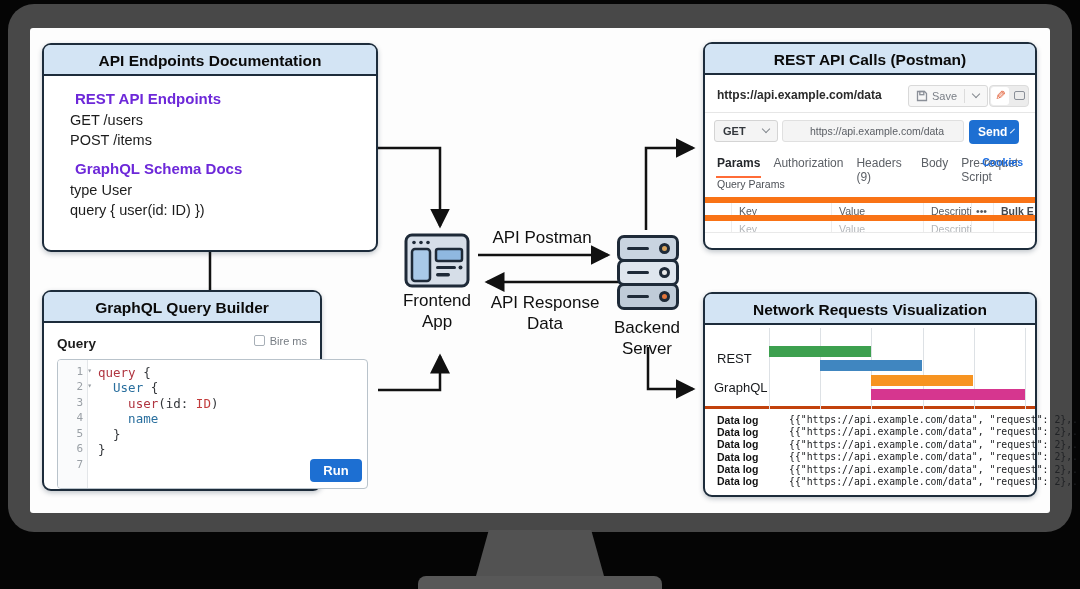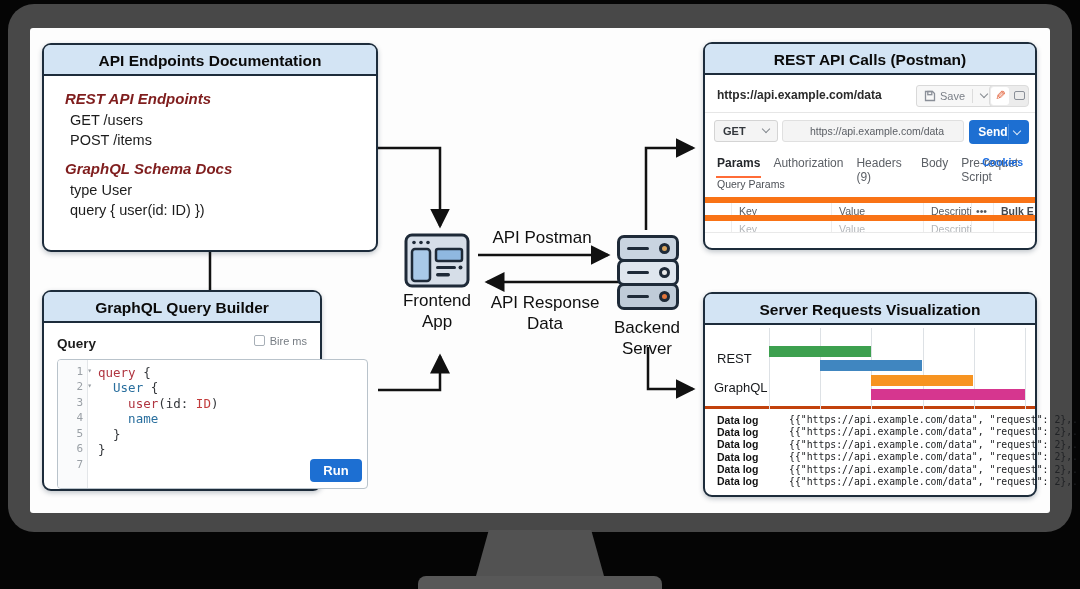--- a/index.html
+++ b/index.html
@@ -19,21 +19,21 @@
 
   
   .panel { position:absolute; background:#fff; border:2.5px solid #1d2c3b;
     border-radius:9px; box-shadow:0 2px 5px rgba(20,40,60,.25); }
   .panel-header { height:31px; line-height:31px; text-align:center; font-weight:bold;
     font-size:15.5px; color:#0a0a0a; background:#d3e4f4;
     border-bottom:2.5px solid #1d2c3b; border-radius:6px 6px 0 0; }
   .panel-body { position:absolute; left:0; right:0; top:33.5px; bottom:0; }
 
   
-  .doc-heading { font-size:15px; font-weight:bold; color:#7f1d1d; margin:11px 0 5px 21px;font-style:italic; }
+  .doc-heading { font-size:15px; font-weight:bold; color:#6d28d9; margin:11px 0 5px 31px; }
   .doc-line { font-size:14.5px; color:#1c1c1c; margin:0 0 3px 26px; line-height:17px; }
 
   
   .pm-row1 { position:relative; height:35px; border-bottom:1px solid #e6e6e6; }
   .pm-url-title { position:absolute; left:12px; top:0; line-height:35px;
     font-size:12px; font-weight:bold; color:#2b2b2b; }
   .btn-gray { position:absolute; top:7px; height:22px; background:#f7f7f7;
     border:1px solid #d9d9d9; border-radius:3px; display:flex; align-items:center;
     font-size:11px; color:#7a7f87; }
   .save-main { padding:0 7px; display:flex; align-items:center; gap:4px; }
@@ -47,21 +47,21 @@
   .pencil { color:#e0562c; font-size:13px; transform:scaleX(-1); }
   .comment-ic { width:11px; height:9px; border:1.5px solid #8a8f98; border-radius:2px; }
   .pm-row2 { position:relative; height:36px;text-align:center; }
   .method-box { position:absolute; left:9px; top:7px; width:64px; height:22px;
     background:#f4f4f4; border:1px solid #d4d4d4; border-radius:3px; font-size:11px;
     font-weight:bold; color:#33373c; display:flex; align-items:center; padding-left:8px; }
   .method-box .chev { position:absolute; right:0; }
   .url-input { position:absolute; left:77px; top:7px; width:182px; height:22px;
     background:#f4f4f4; border:1px solid #e0e0e0; border-radius:3px; font-size:10.5px;
     color:#5a5e64; line-height:20px; padding-left:8px; }
-  .send-btn { position:absolute; left:264px; top:7px; width:60px; height:24px;
+  .send-btn { position:absolute; left:264px; top:7px; width:50px; height:24px;
     background:#1d6fd2; border-radius:4px; display:flex; align-items:center; color:#fff; }
   .send-label { font-size:12px; font-weight:bold; padding-left:9px; flex:1; }
   .send-chev { width:6px; height:6px; border-right:1.5px solid #dce8f8;
     border-bottom:1.5px solid #dce8f8; transform:rotate(45deg); margin:-2px 9px 0 0; }
   .send-sep { width:1px; height:16px; background:#4a8bdc; margin-right:0; }
   .pm-tabs { position:relative; height:24px; display:flex; gap:13px; padding:7px 0 0 12px; }
   .ptab { position:relative; font-size:12px; color:#5c6066; }
   .ptab.active { color:#25282c; font-weight:bold; }
   .ptab.active::after { content:""; position:absolute; left:-1px; right:-1px; bottom:-5px;
     height:2px; background:#ff6c37; }
@@ -157,21 +157,21 @@
       <div class="doc-line">type User</div>
       <div class="doc-line">query { user(id: ID) })</div>
     </div>
 </div>
 
 <div class="panel" style="left:703px; top:42px; width:334px; height:208px;">
   <div class="panel-header">REST API Calls (Postman)</div>
   <div class="panel-body">
     <div class="pm-row1">
       <div class="pm-url-title">https://api.example.com/data</div>
-      <div class="btn-gray" style="right:39px;">
+      <div class="btn-gray" style="right:47px;">
         <span class="save-main">
           <svg width="12" height="12" viewBox="0 0 12 12">
               <path d="M1.5 1.5 h7 l2 2 v7 h-9 z" fill="none" stroke="#8a8f98" stroke-width="1.3"></path>
               <rect x="3.8" y="1.5" width="4" height="3.2" fill="none" stroke="#8a8f98" stroke-width="1.3"></rect>
             </svg>
           <span>Save</span>
         </span>
         <span class="seg-div"></span>
         <span class="chev"></span>
       </div>
@@ -246,21 +246,21 @@
           <div class="gut-line">6</div>
           <div class="gut-line">7</div>
         </div>
       <div class="code"><div class="code-line"><span class="kw">query </span><span class="p">{</span></div><div class="code-line"><span>  </span><span class="fld">User </span><span class="p">{</span></div><div class="code-line"><span>    </span><span class="kw">user</span><span class="p">(id: </span><span class="typ">ID</span><span class="p">)</span></div><div class="code-line"><span>    </span><span class="fld">name</span></div><div class="code-line"><span class="p">  }</span></div><div class="code-line"><span class="p">}</span></div><div class="code-line">&nbsp;</div></div>
       <div class="run-btn">Run</div>
     </div>
   </div>
 </div>
 
 <div class="panel" style="left:703px; top:292px; width:334px; height:205px;">
-  <div class="panel-header">Server Requests Visualization</div>
+  <div class="panel-header">Network Requests Visualization</div>
   <div class="panel-body">
     <div class="chart-region">
       <span class="lane-label" style="left:12px; top:23px;">REST</span>
       <span class="lane-label" style="left:9px; top:52px;">GraphQL</span>
       <div class="plot">
           <div class="gline" style="left: 0px;"></div>
           <div class="gline" style="left: 51px;"></div>
           <div class="gline" style="left: 102px;"></div>
           <div class="gline" style="left: 154px;"></div>
           <div class="gline" style="left: 205px;"></div>

